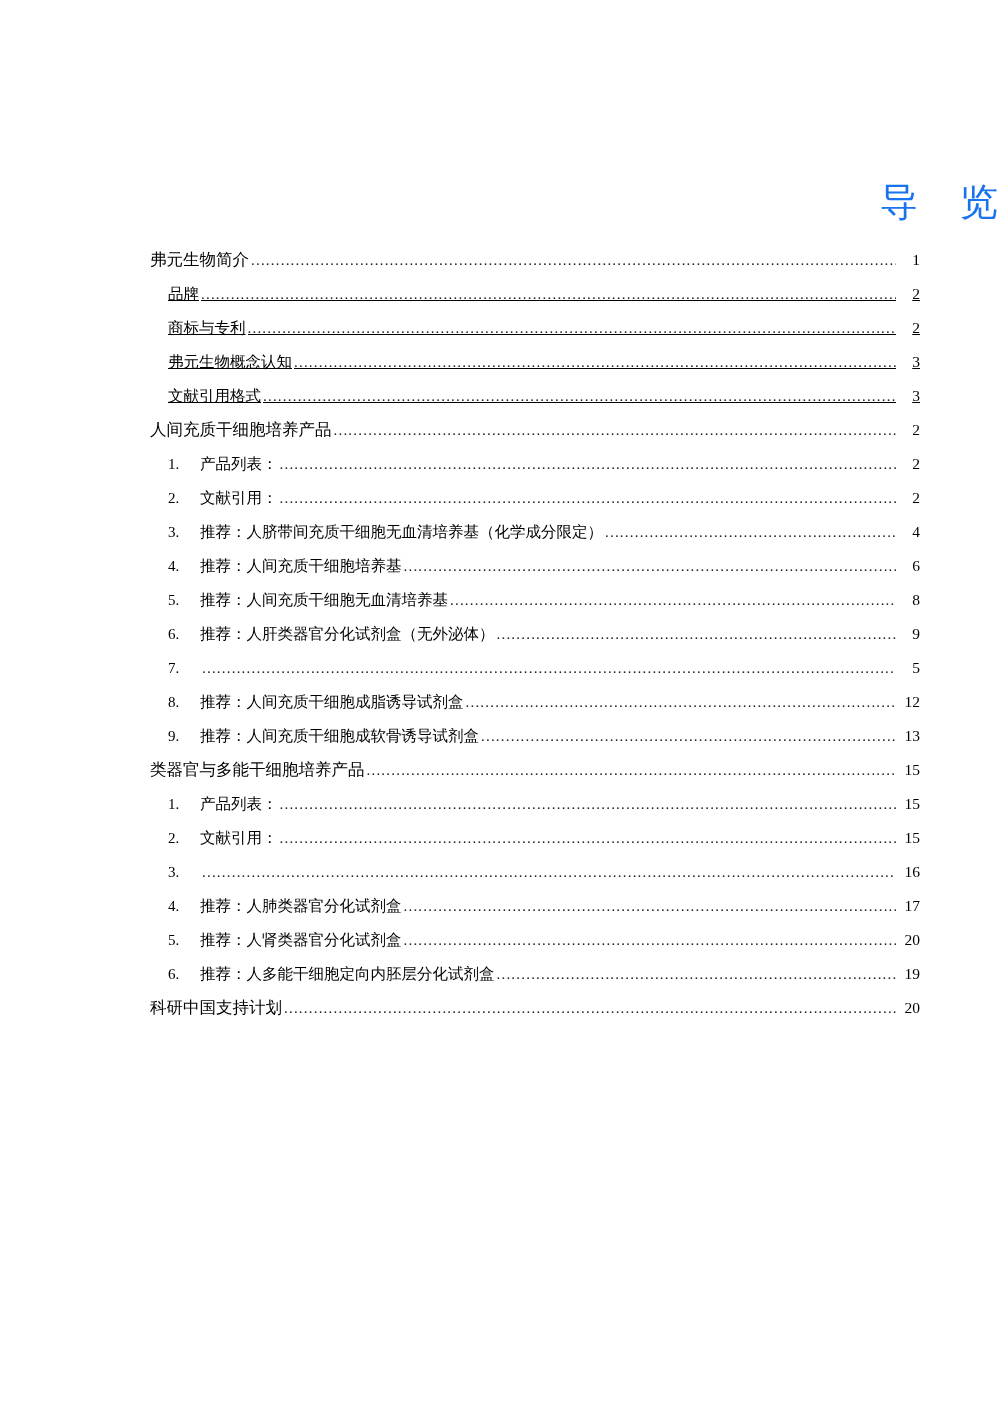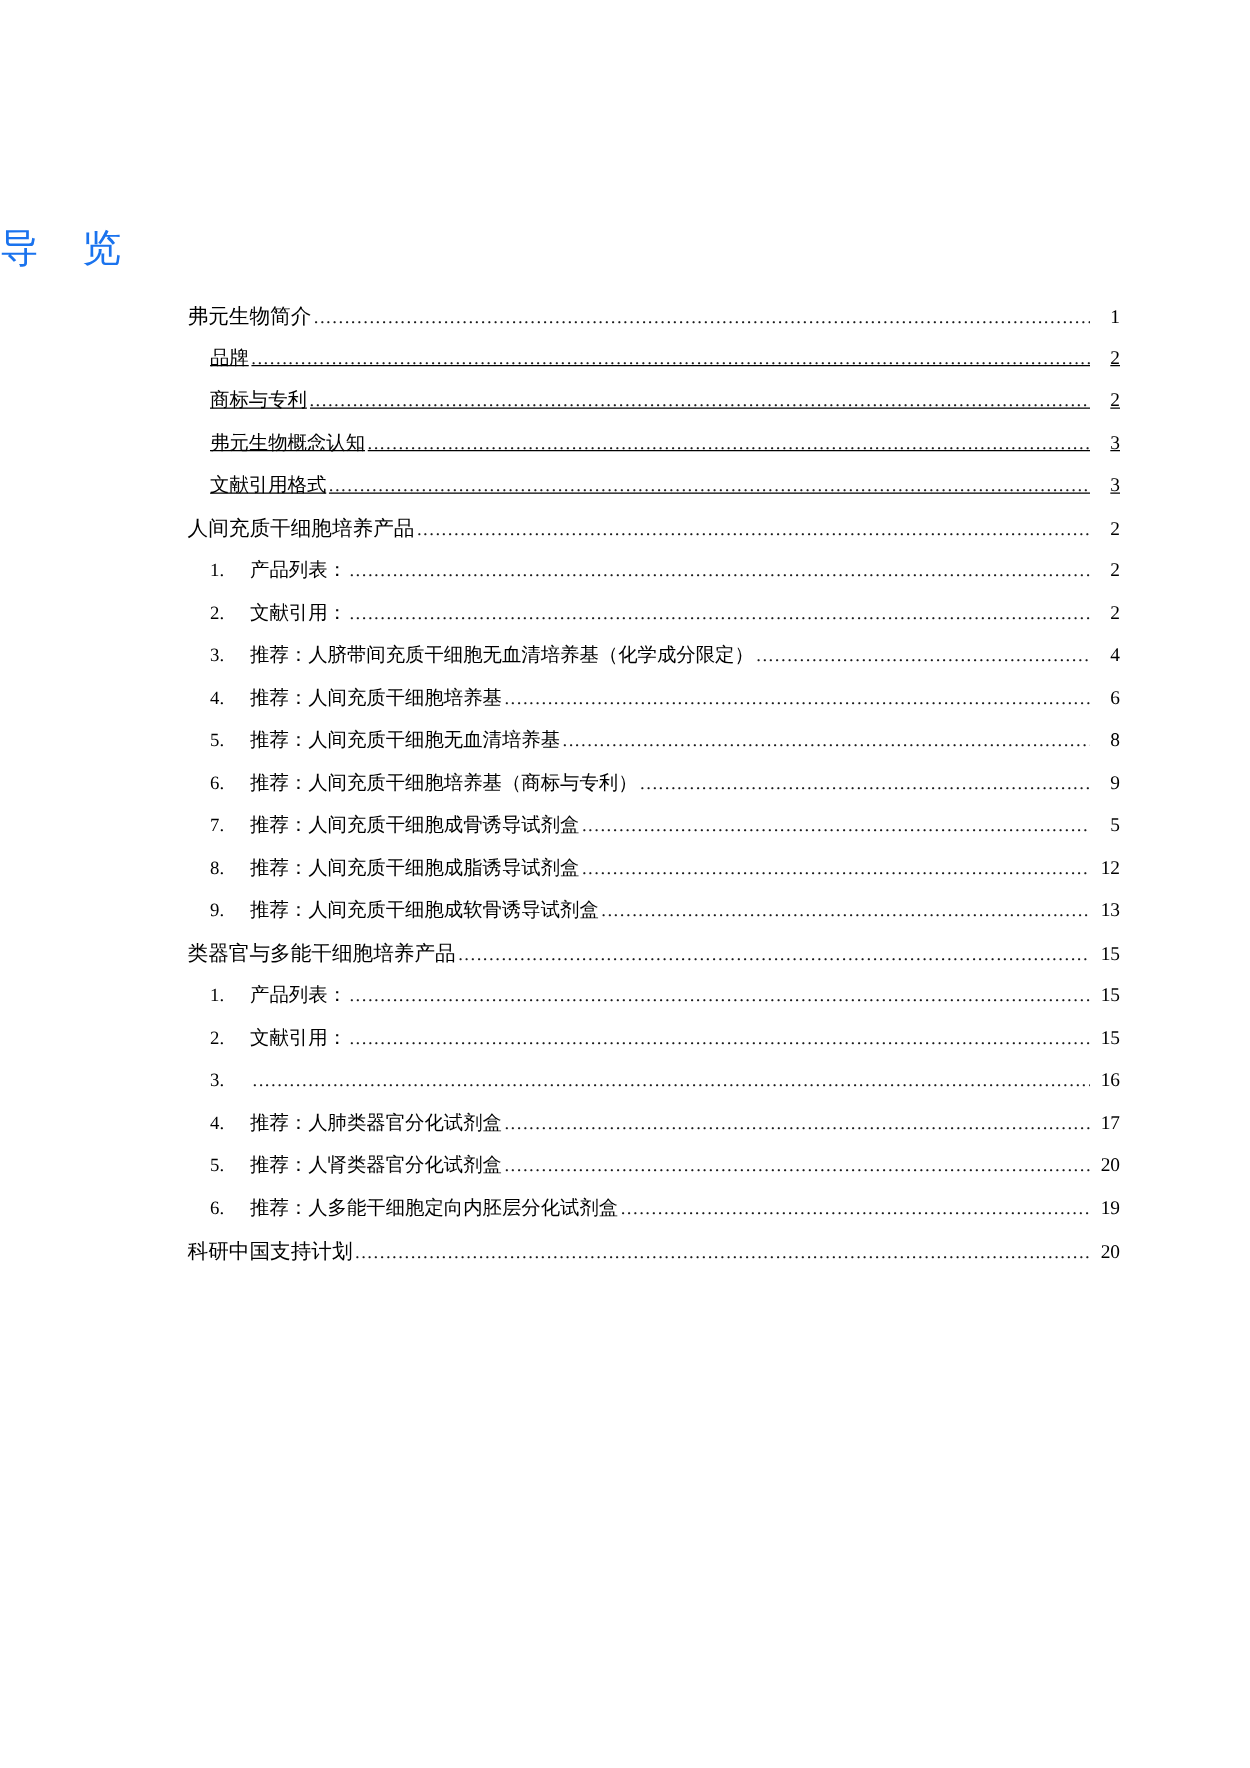--- a/index.html
+++ b/index.html
@@ -17,43 +17,43 @@
   }
   .page {
     width: 1000px;
     height: 1414px;
     box-sizing: border-box;
     padding: 0;
     background: #ffffff;
     position: relative;
   }
   .toc-title {
-    text-align: left;
+    text-align: right;
     color: #1a73ee;
-    font-size: 31px;
+    font-size: 38px;
     font-weight: 400;
     letter-spacing: 2px;
     padding-top: 183px;
     line-height: 1.0;
     font-family: "Liberation Serif", "DejaVu Serif", serif;
     white-space: pre;
   }
   .toc-list {
     margin: 0;
     padding: 0;
     list-style: none;
     margin-top: 22px;
   }
   .toc-row {
     display: flex;
     align-items: baseline;
     height: 34px;
     box-sizing: border-box;
     padding-left: 150px;
-    padding-right: 104px;
+    padding-right: 80px;
     font-size: 15.5px;
     line-height: 34px;
     white-space: nowrap;
     justify-content: space-between;
   }
   .toc-row.level1 {
     font-size: 16.5px;
   }
   .toc-row.level2 {
     padding-left: 168px;
@@ -156,27 +156,26 @@
         <span class="pagenum">6</span>
       </li>
       <li class="toc-row numbered">
         <span class="num">5.</span>
         <span class="label">推荐：人间充质干细胞无血清培养基</span>
         <span class="leader"></span>
         <span class="pagenum">8</span>
       </li>
       <li class="toc-row numbered">
         <span class="num">6.</span>
-        <span class="label">推荐：人间充质干细胞培养基（商标与专利）</span>
+        <span class="label">推荐：人肝类器官分化试剂盒（无外泌体）</span>
         <span class="leader"></span>
         <span class="pagenum">9</span>
       </li>
       <li class="toc-row numbered">
         <span class="num">7.</span>
-        <span class="label">推荐：人间充质干细胞成骨诱导试剂盒</span>
         <span class="leader"></span>
         <span class="pagenum">5</span>
       </li>
       <li class="toc-row numbered">
         <span class="num">8.</span>
         <span class="label">推荐：人间充质干细胞成脂诱导试剂盒</span>
         <span class="leader"></span>
         <span class="pagenum">12</span>
       </li>
       <li class="toc-row numbered">

